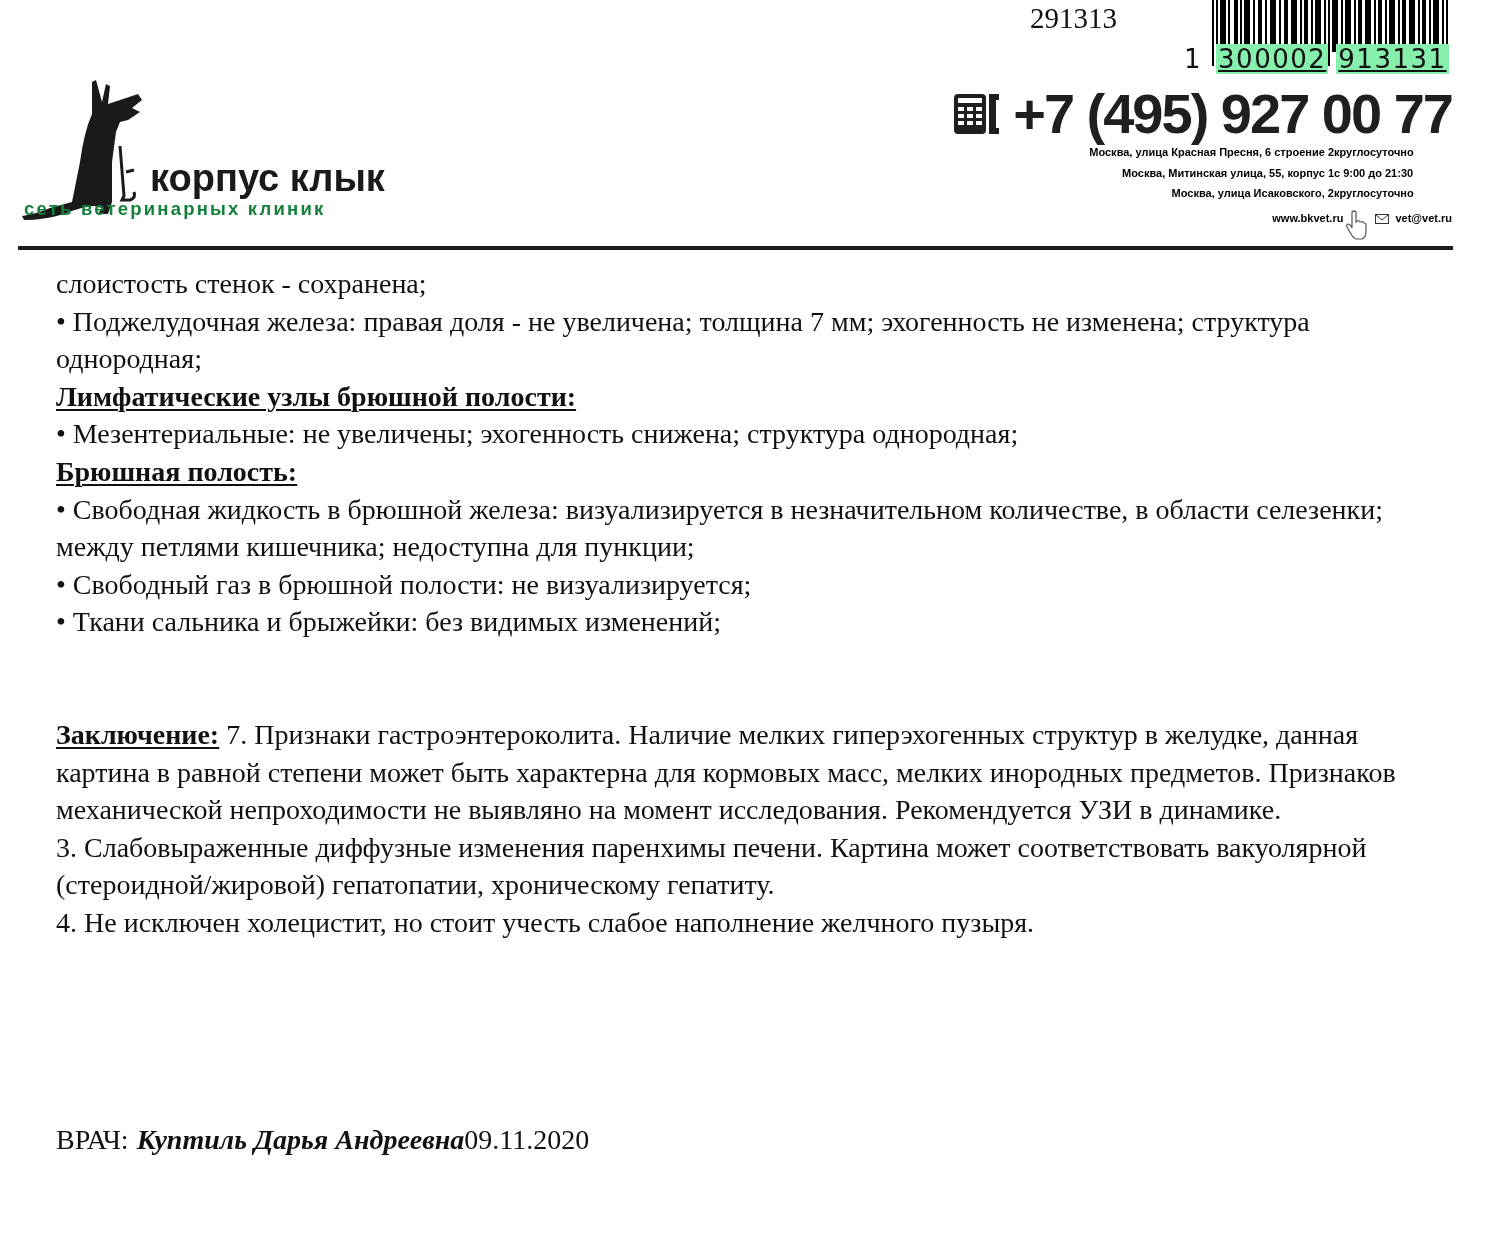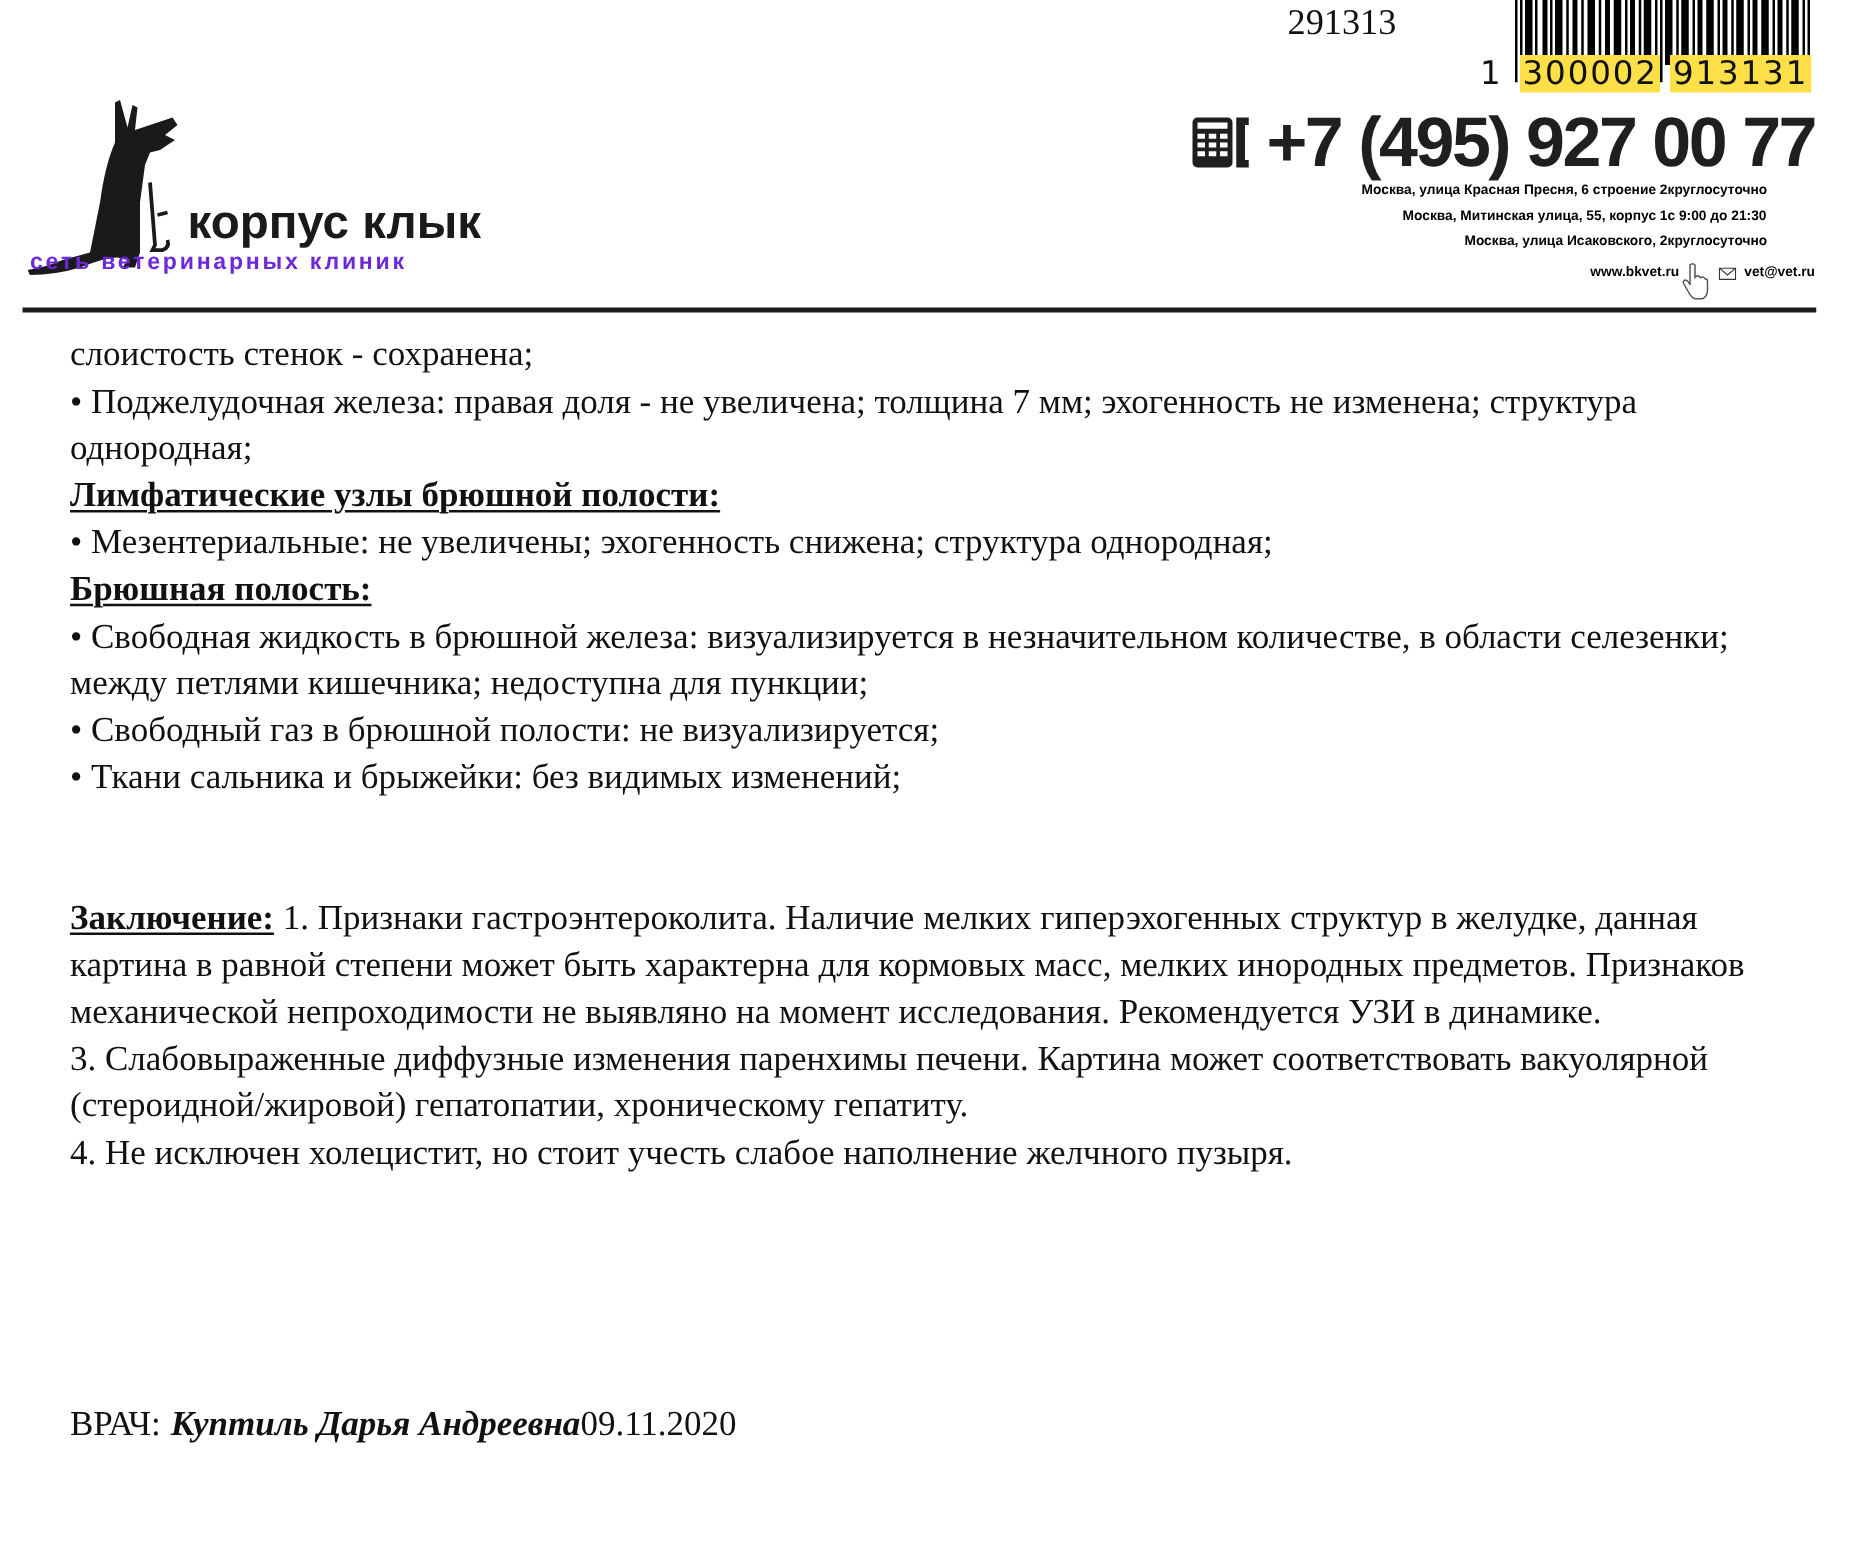--- a/index.html
+++ b/index.html
@@ -4,37 +4,37 @@
 <style>
   html, body { margin: 0; padding: 0; background: #ffffff; }
   body { width: 1496px; height: 1238px; position: relative; overflow: hidden; color: #111; }
   .abs { position: absolute; }
 
   
   .doc-number { left: 1030px; top: 2px; font-family: "Liberation Serif", serif; font-size: 29px; color: #111; }
   .barcode { left: 1212px; top: 0; width: 236px; height: 66px; }
   .barcode-digits { left: 1184px; top: 44px; font-family: "DejaVu Sans", sans-serif; font-size: 26px; letter-spacing: 1.5px; color: #111; background: transparent; }
   .barcode-digits span.lead { margin-right: 14px; }
-  .barcode-digits span.grp { background: #fde047; padding: 0 2px; }
+  .barcode-digits span.grp { background: #86efac; padding: 0 2px; text-decoration: underline; }
 
   .phone-row { right: 44px; top: 86px; display: flex; align-items: center; }
   .phone-icon { width: 48px; height: 44px; margin-right: 12px; }
   .phone-number { font-family: "Liberation Sans", sans-serif; font-weight: bold; font-size: 56px; letter-spacing: -2px; color: #1f1f1f; line-height: 56px; }
 
   .addresses { right: 44px; top: 142px; font-family: "Liberation Sans", sans-serif; font-weight: bold; font-size: 11px; color: #000000; line-height: 20.5px; }
   .addr-row { display: flex; justify-content: flex-end; }
   .addr-row .addr { text-align: right; }
   .addr-row .hours { width: 118px; text-align: left; }
   .web-row { display: flex; justify-content: flex-end; align-items: center; }
   .hand-icon { width: 22px; height: 30px; margin: 0 8px 0 2px; position: relative; top: 6px; }
   .mail-icon { width: 14px; height: 10px; margin-right: 6px; }
 
   .logo { left: 22px; top: 74px; width: 380px; height: 150px; }
   .logo-title { left: 150px; top: 158px; font-family: "Liberation Sans", sans-serif; font-weight: bold; font-size: 38px; color: #1a1a1a; letter-spacing: 0px; line-height: 40px; }
-  .logo-subtitle { left: 24px; top: 198px; font-family: "Liberation Sans", sans-serif; font-weight: bold; font-size: 18.5px; letter-spacing: 2.2px; color: #6d28d9; }
+  .logo-subtitle { left: 24px; top: 198px; font-family: "Liberation Sans", sans-serif; font-weight: bold; font-size: 18.5px; letter-spacing: 2.2px; color: #15803d; }
 
   .separator { left: 18px; top: 246px; width: 1435px; height: 4px; background: #1c1c1c; }
 
   
   .content { left: 56px; top: 265px; width: 1400px; font-family: "Liberation Serif", serif; font-size: 28px; line-height: 37.6px; color: #111; }
   .content p { margin: 0; }
   .heading { font-weight: bold; text-decoration: underline; text-decoration-thickness: 2px; text-underline-offset: 3px; }
   .spacer-lg { height: 75px; }
   .conclusion-label { font-weight: bold; text-decoration: underline; text-decoration-thickness: 2px; text-underline-offset: 3px; }
 
@@ -155,21 +155,21 @@
   <p>• Поджелудочная железа: правая доля - не увеличена; толщина 7 мм; эхогенность не изменена; структура однородная;</p>
   <p class="heading">Лимфатические узлы брюшной полости:</p>
   <p>• Мезентериальные: не увеличены; эхогенность снижена; структура однородная;</p>
   <p class="heading">Брюшная полость:</p>
   <p>• Свободная жидкость в брюшной железа: визуализируется в незначительном количестве, в области селезенки; между петлями кишечника; недоступна для пункции;</p>
   <p>• Свободный газ в брюшной полости: не визуализируется;</p>
   <p>• Ткани сальника и брыжейки: без видимых изменений;</p>
 
   <div class="spacer-lg"></div>
 
-  <p><span class="conclusion-label">Заключение:</span><span> 1. Признаки гастроэнтероколита. Наличие мелких гиперэхогенных структур в желудке, данная картина в равной степени может быть характерна для кормовых масс, мелких инородных предметов. Признаков механической непроходимости не выявляно на момент исследования. Рекомендуется УЗИ в динамике.</span></p>
+  <p><span class="conclusion-label">Заключение:</span><span> 7. Признаки гастроэнтероколита. Наличие мелких гиперэхогенных структур в желудке, данная картина в равной степени может быть характерна для кормовых масс, мелких инородных предметов. Признаков механической непроходимости не выявляно на момент исследования. Рекомендуется УЗИ в динамике.</span></p>
   <p>3. Слабовыраженные диффузные изменения паренхимы печени. Картина может соответствовать вакуолярной (стероидной/жировой) гепатопатии, хроническому гепатиту.</p>
   <p>4. Не исключен холецистит, но стоит учесть слабое наполнение желчного пузыря.</p>
 </div>
 
 <div class="abs signature">
   <span>ВРАЧ:</span>
   <span class="doctor-name">Куптиль Дарья Андреевна</span>
   <span class="sign-date">09.11.2020</span>
 </div>
 

